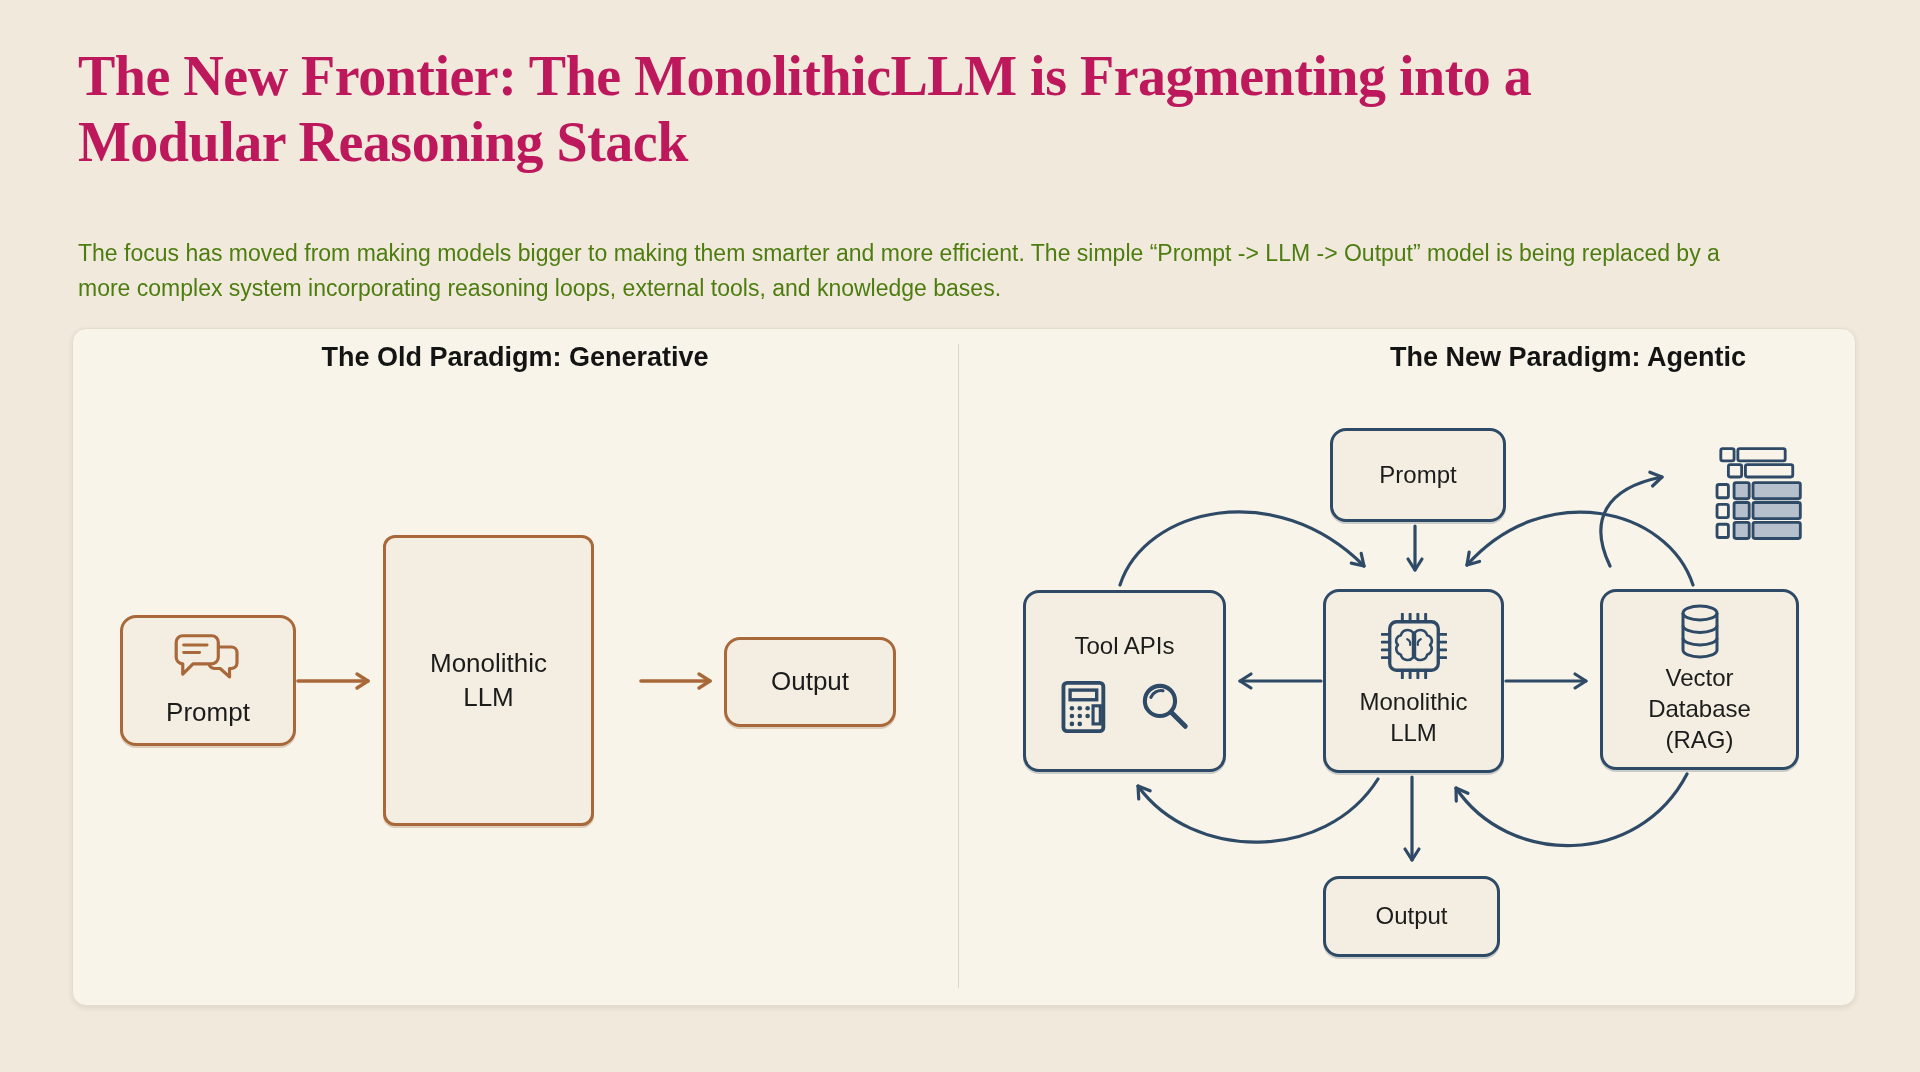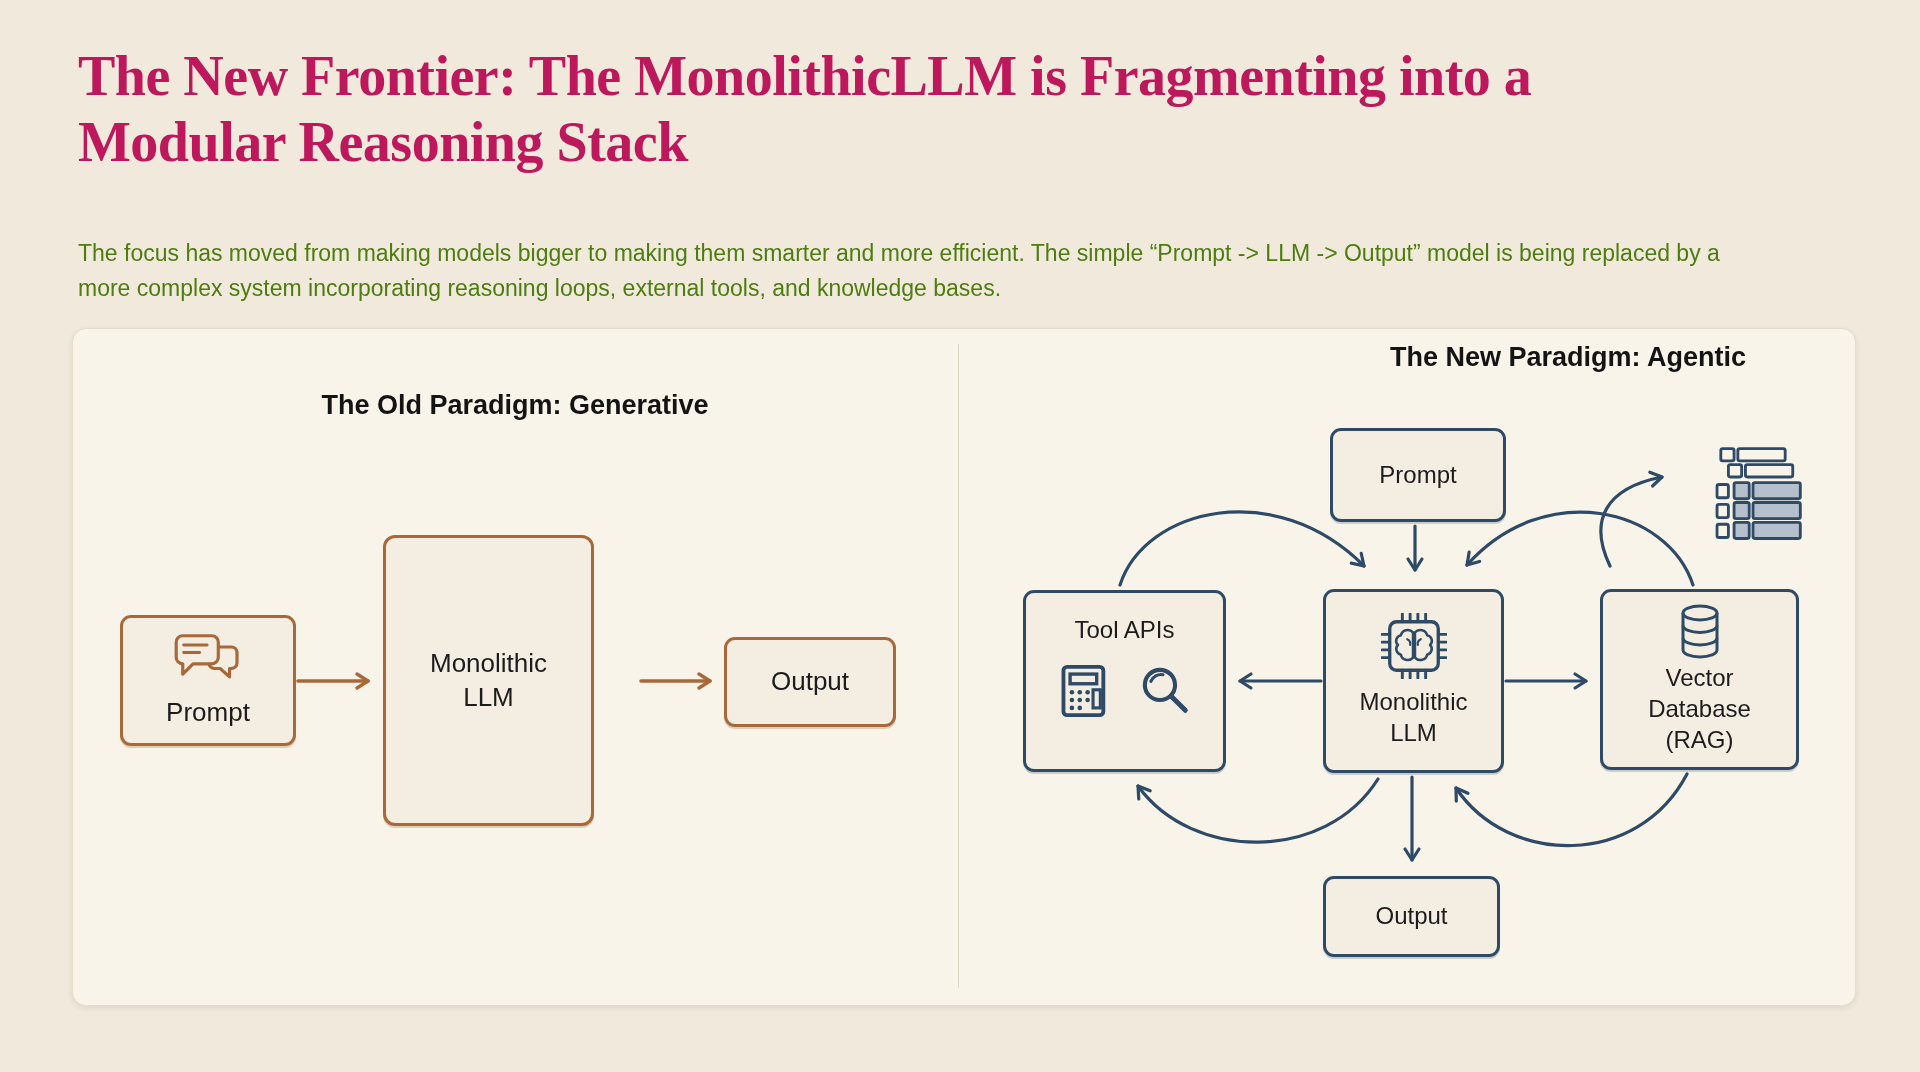--- a/index.html
+++ b/index.html
@@ -24,26 +24,26 @@
     box-shadow:0 2px 5px rgba(120,108,86,.14);
   }
   .divider{
     position:absolute;left:958px;top:344px;width:1px;height:644px;
     background:#ded7c6;
   }
   .panel-h{
     position:absolute;top:342px;margin:0;text-align:center;
     font-size:27px;font-weight:700;color:#141414;
   }
-  .panel-h.left{left:72px;width:886px;margin-top:48px;}
+  .panel-h.left{left:72px;width:886px;}
   .panel-h.right{left:958px;width:788px;text-align:right;}
   .node{
     position:absolute;box-sizing:border-box;
     display:flex;flex-direction:column;align-items:center;justify-content:center;
-    background:#f3eee1;border-radius:11px;z-index:10;
+    background:#f3eee1;border-radius:16px;z-index:10;
   }
   .node.orange{border:3px solid #a9683a;box-shadow:0 2px 0 rgba(140,88,44,.25);}
   .node.navy{border:3px solid #2e4a66;box-shadow:0 2px 0 rgba(40,62,90,.22);}
   .node .label{font-size:24px;color:#1c1c1c;text-align:center;line-height:1.28;}
   .connectors{position:absolute;left:0;top:0;z-index:5;pointer-events:none;}
   .stack-icon-wrap{position:absolute;left:1700px;top:443px;z-index:10;}
   .icons-row{display:flex;align-items:center;gap:24px;}
 </style>
 </head>
 <body>
@@ -73,21 +73,21 @@
   </div>
 
   <div class="node orange" style="left:724px;top:637px;width:172px;height:90px;">
     <div class="label" style="font-size:26px;">Output</div>
   </div>
 
   <div class="node navy" style="left:1330px;top:428px;width:176px;height:94px;">
     <div class="label">Prompt</div>
   </div>
 
-  <div class="node navy" style="left:1023px;top:590px;width:203px;height:182px;justify-content:flex-start;padding-top:22px;gap:16px;">
+  <div class="node navy" style="left:1023px;top:590px;width:203px;height:182px;justify-content:flex-start;padding-top:38px;gap:16px;">
     <div class="label">Tool APIs</div>
     <div class="icons-row">
       <svg width="58" height="58" viewBox="0 0 48 48">
         <rect x="7" y="4" width="33" height="40" rx="3" fill="none" stroke="#2e4a66" stroke-width="3.2"></rect>
         <rect x="12.5" y="10" width="22" height="8" fill="none" stroke="#2e4a66" stroke-width="2.8"></rect>
         <circle cx="14" cy="25" r="1.9" fill="#2e4a66"></circle>
           <circle cx="20.5" cy="25" r="1.9" fill="#2e4a66"></circle>
           <circle cx="27" cy="25" r="1.9" fill="#2e4a66"></circle>
         <circle cx="14" cy="31.5" r="1.9" fill="#2e4a66"></circle>
           <circle cx="20.5" cy="31.5" r="1.9" fill="#2e4a66"></circle>

